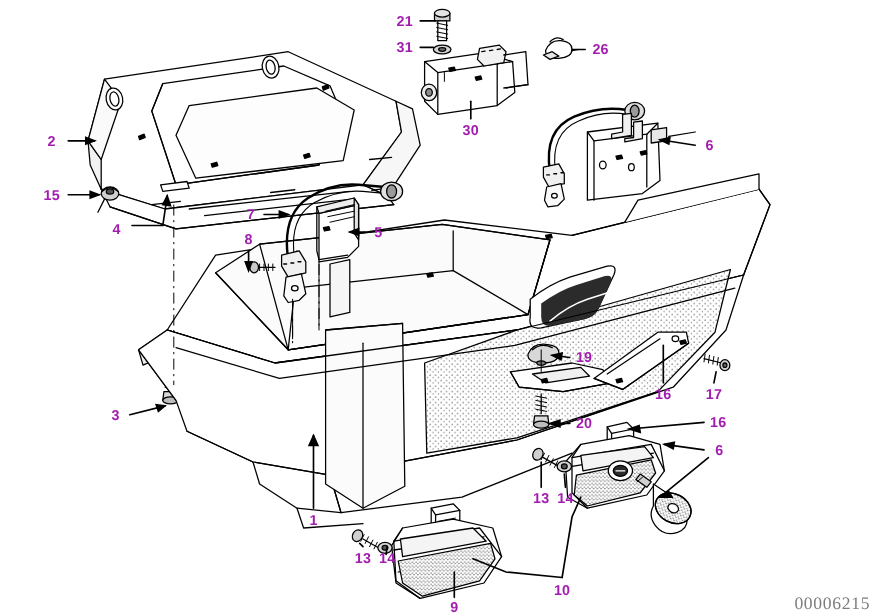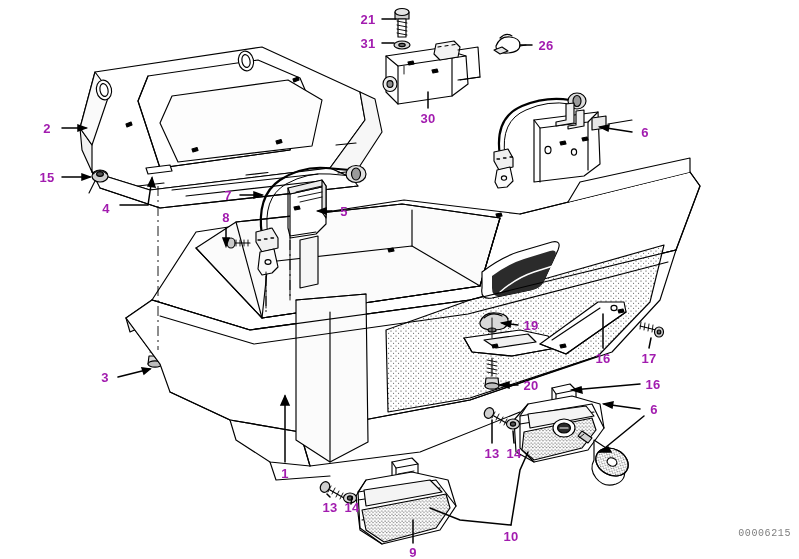--- a/index.html
+++ b/index.html
@@ -32,23 +32,23 @@
     font-size: 13px;
     color: #a21caf;
     line-height: 1;
     white-space: nowrap;
     letter-spacing: 0.2px;
   }
   .callout.ctr { transform: translate(-50%, -50%); }
   #partno {
     position: absolute;
     right: 8px;
-    bottom: 20px;
-    font-family: Liberation Mono, monospace;
-    font-size: 10px;
+    bottom: 0;
+    font-family: Liberation Serif, serif;
+    font-size: 16px;
     color: #7d7d7d;
     letter-spacing: 0.6px;
     white-space: nowrap;
   }
 </style>
 </head>
 <body>
 
 <div id="sheet">
 

